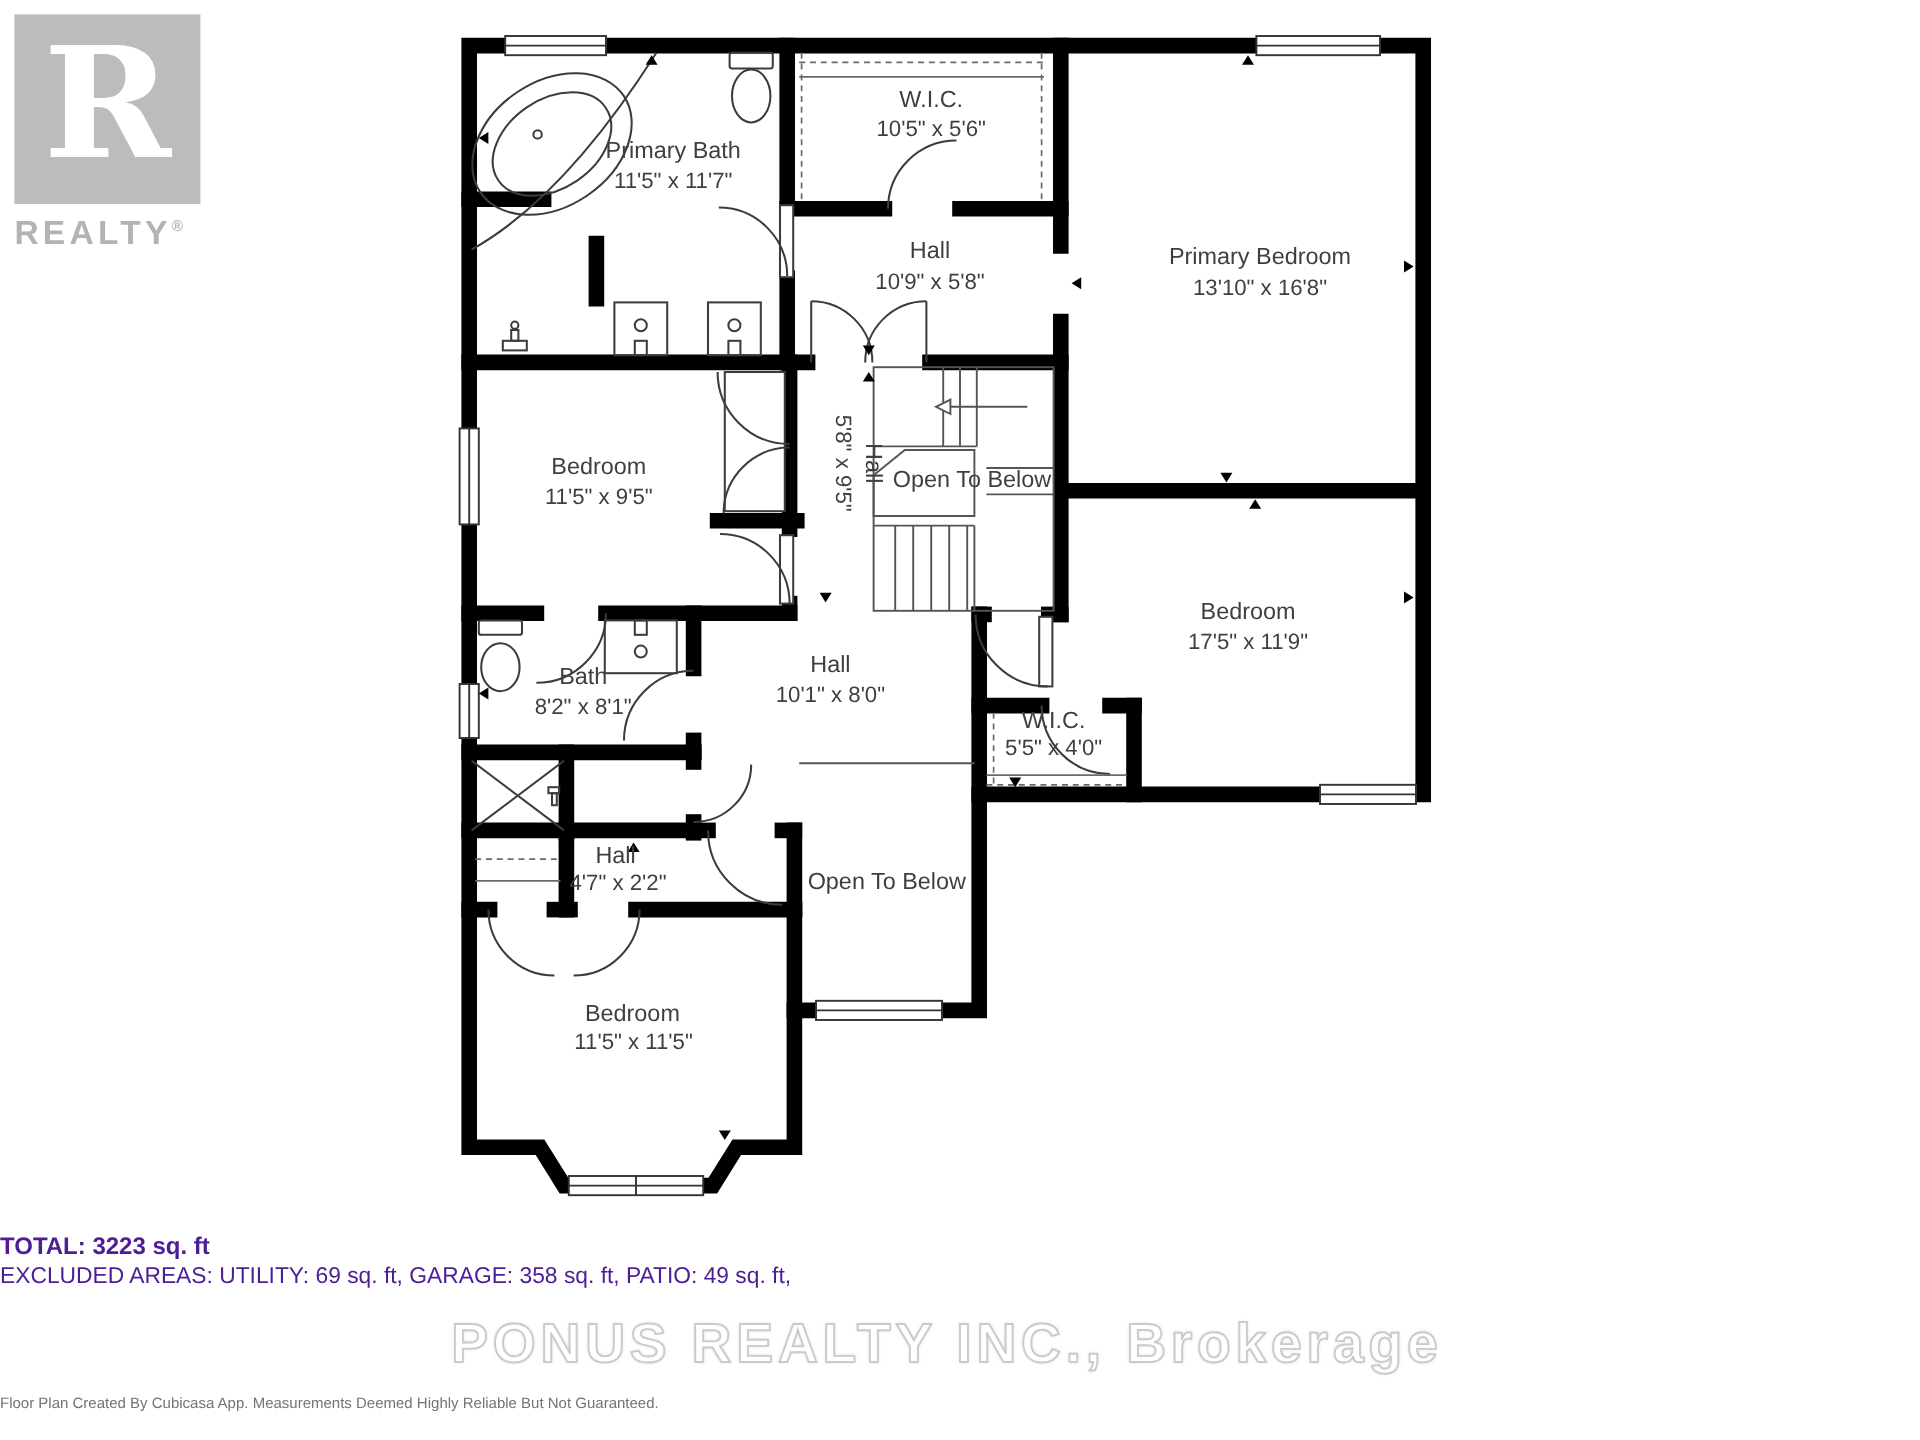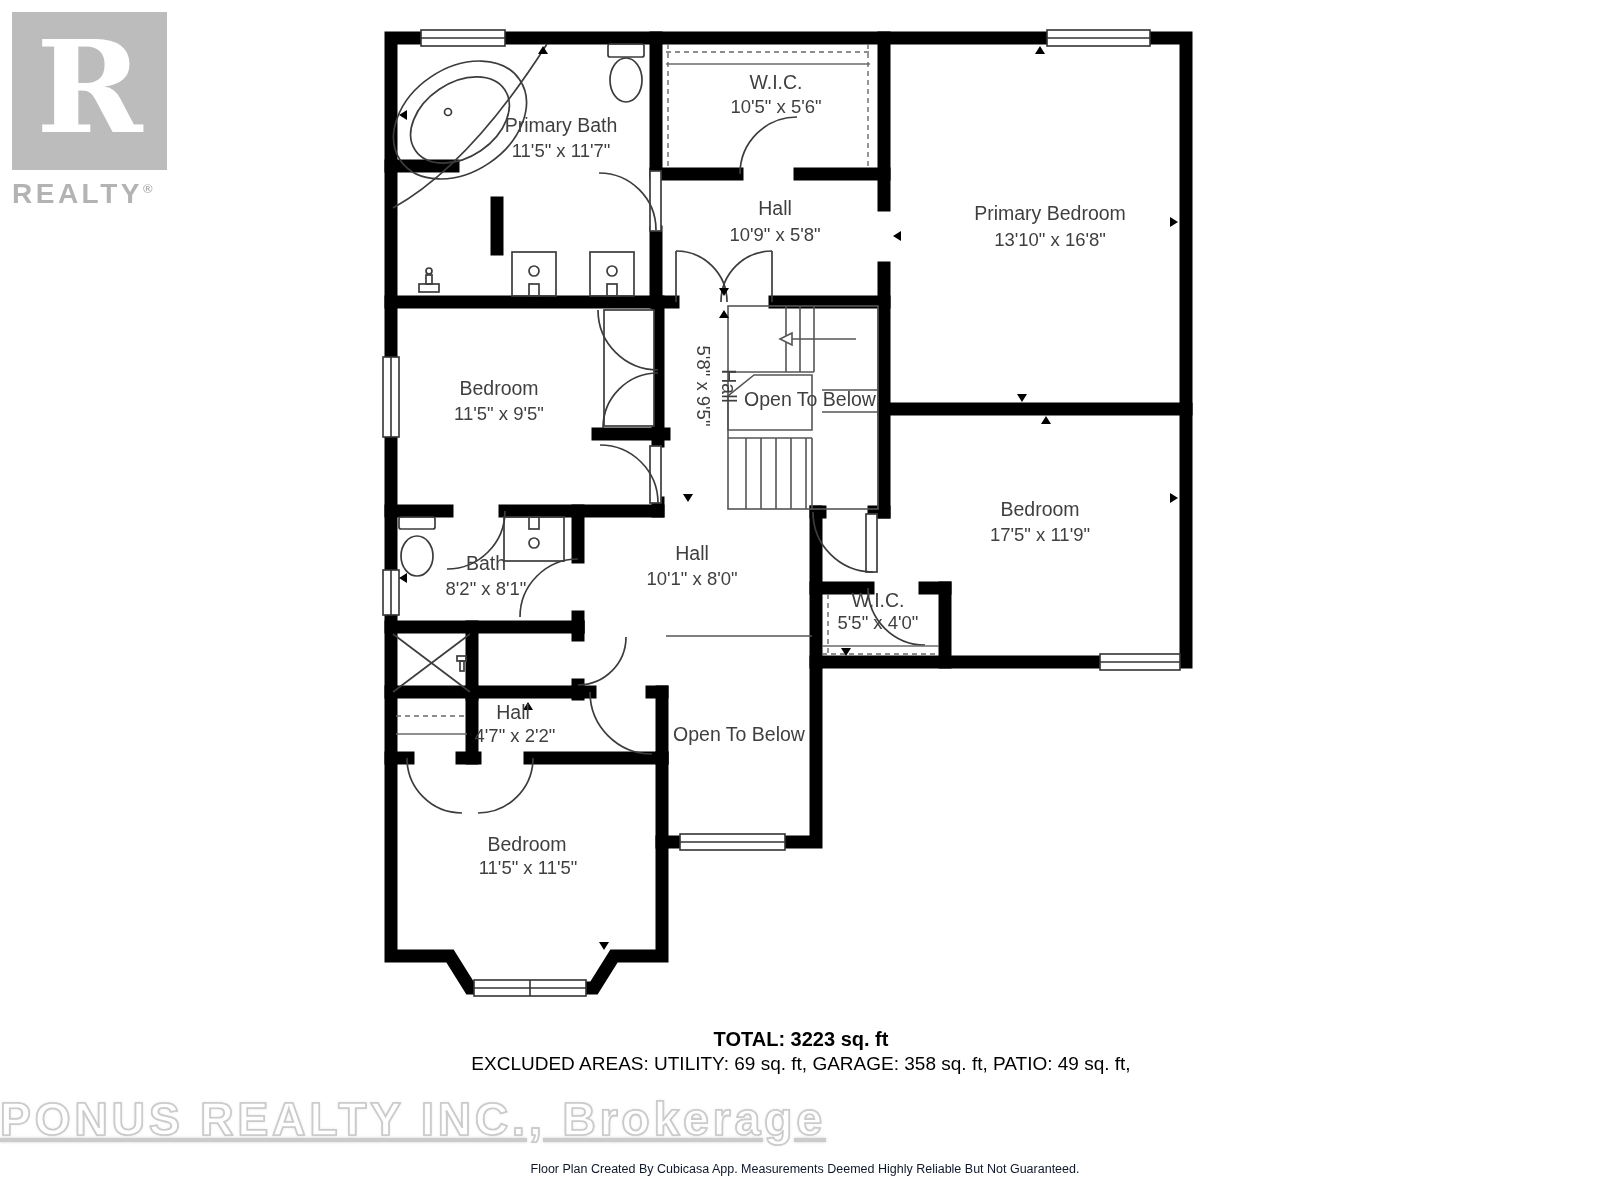--- a/index.html
+++ b/index.html
@@ -16,32 +16,32 @@
              letter-spacing:3.5px;white-space:nowrap;}
   .logo-word sup{font-size:13px;letter-spacing:0;}
 
   
   #plan{position:absolute;left:0;top:0;z-index:3;}
   text{fill:#3f3f3f;font-family:"Liberation Sans",sans-serif;}
   .rname{font-size:19.5px;}
   .rdims{font-size:18.5px;}
 
   
-  .watermark{position:absolute;left:0;top:1092px;width:1578px;
+  .watermark{position:absolute;left:0;top:1092px;width:1578px;text-align:center;
              z-index:1;color:#ffffff;font-size:46px;font-weight:700;
              letter-spacing:4px;-webkit-text-stroke:1.6px #cbcbcb;
-             text-shadow:0 0 3px rgba(170,170,170,.55);white-space:nowrap;text-decoration:underline;}
-
-  .summary{position:absolute;left:12px;top:1026px;width:1578px;text-align:center;
-           z-index:2;color:#000000;}
+             text-shadow:0 0 3px rgba(170,170,170,.55);white-space:nowrap;}
+
+  .summary{position:absolute;left:0;top:1026px;width:1578px;
+           z-index:2;color:#4c1d95;}
   .summary .tot{font-size:20px;font-weight:bold;line-height:26px;}
   .summary .ln{font-size:19px;line-height:23px;}
 
-  .footer{position:absolute;left:16px;top:1162px;width:1578px;text-align:center;
-          z-index:2;color:#0f172a;font-size:12.5px;}
+  .footer{position:absolute;left:0;top:1162px;width:1578px;
+          z-index:2;color:#737373;font-size:12.5px;}
 </style>
 </head>
 <body>
 
 <div class="logo">
   <div class="logo-box">
     <span class="logo-r">R</span>
   </div>
   <div class="logo-word"><span>REALTY</span><sup>®</sup></div>
 </div>

